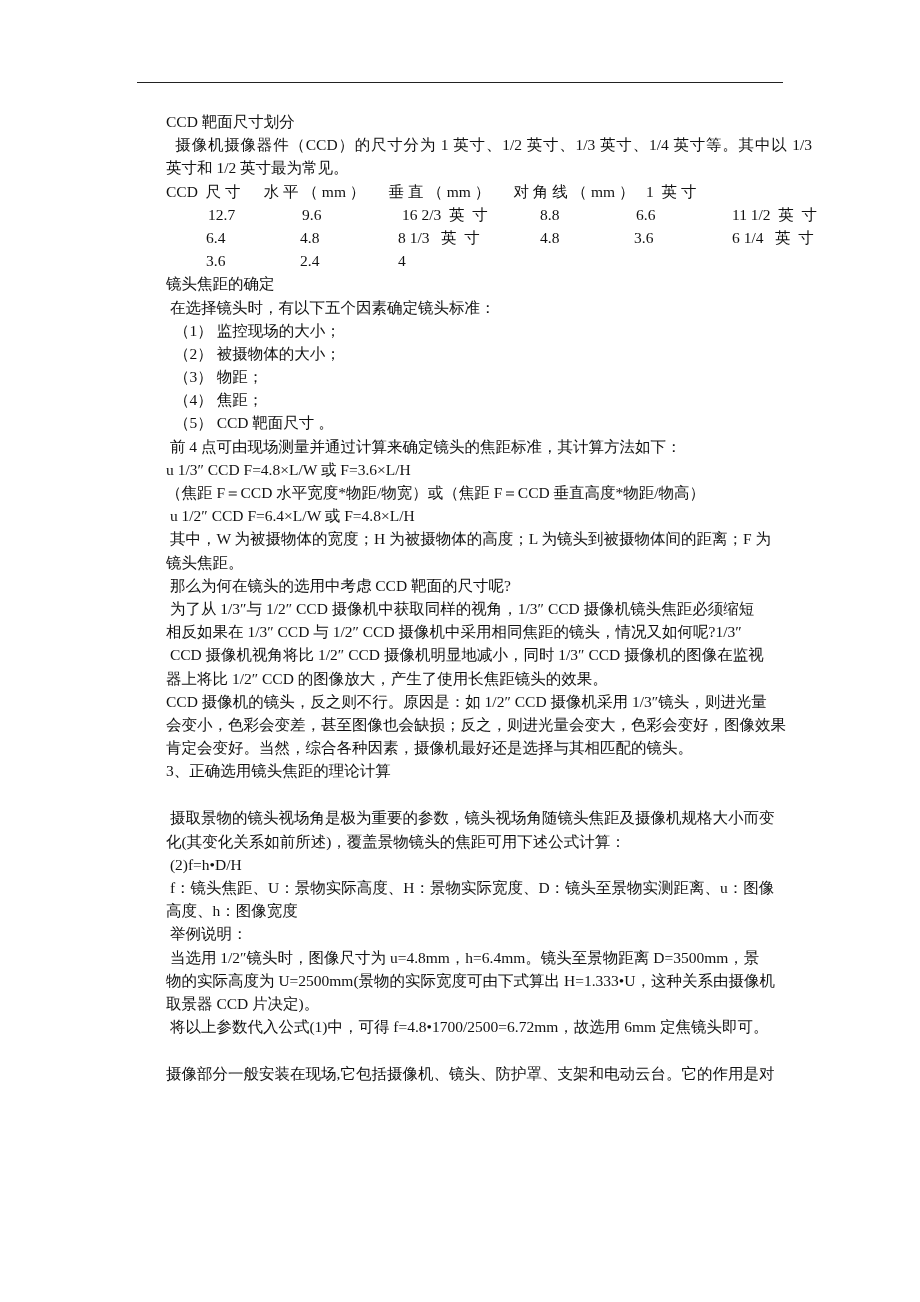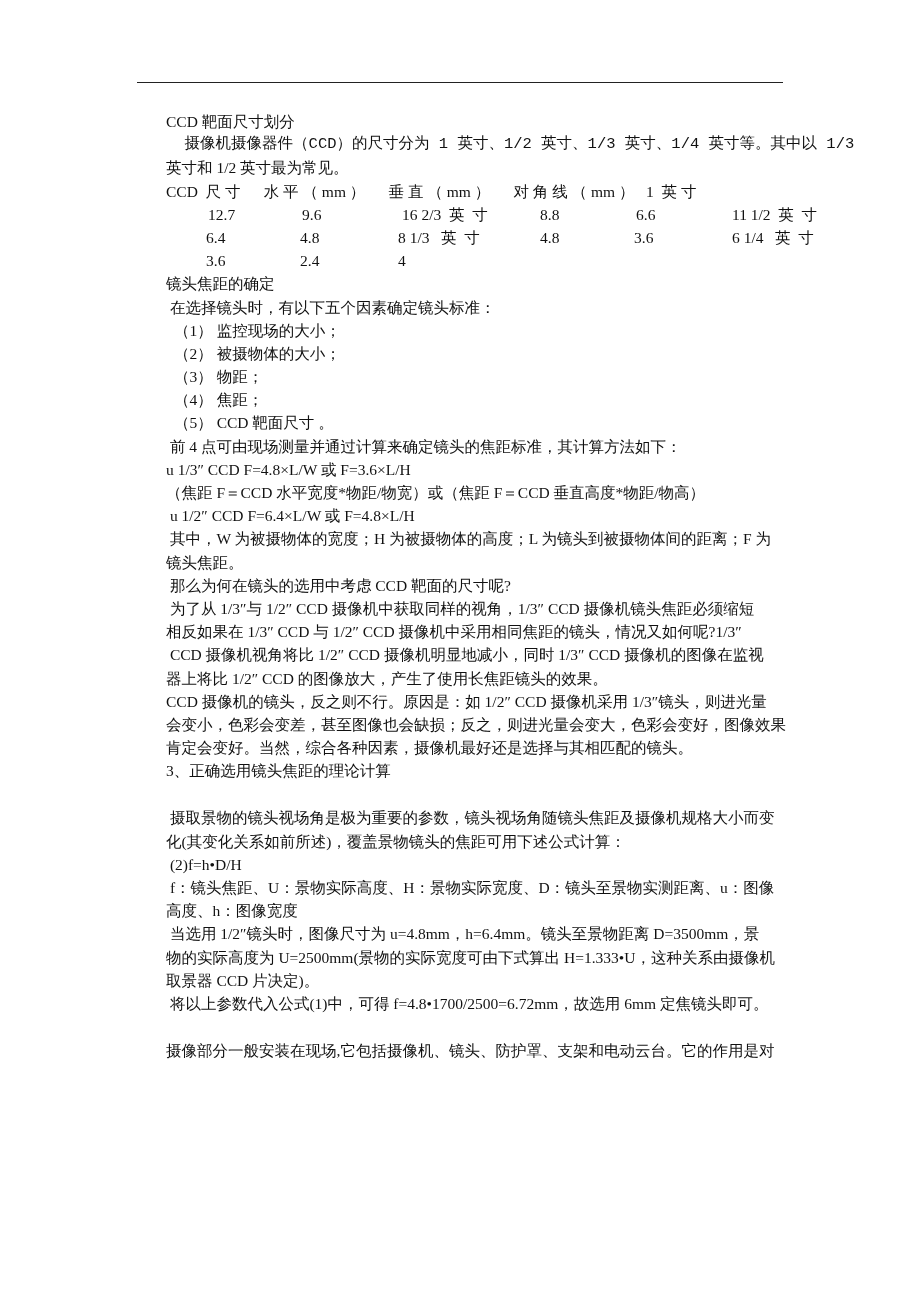--- a/index.html
+++ b/index.html
@@ -28,21 +28,21 @@
   </style>
 </head>
 <body>
 
 <div class="page">
   <div class="top-rule"></div>
 
   <div class="content">
 
     <div class="line">CCD 靶面尺寸划分</div>
-    <div class="line" style="white-space:pre; text-align-last:justify; text-align:justify;font-family:Liberation Mono, monospace;">  摄像机摄像器件（CCD）的尺寸分为 1 英寸、1/2 英寸、1/3 英寸、1/4 英寸等。其中以 1/3</div>
+    <div class="line" style="white-space:pre; text-align-last:justify; text-align:justify;">  摄像机摄像器件（CCD）的尺寸分为 1 英寸、1/2 英寸、1/3 英寸、1/4 英寸等。其中以 1/3</div>
     <div class="line">英寸和 1/2 英寸最为常见。</div>
 
     <div class="line" style="white-space:pre;">CCD  尺 寸      水 平 （ mm ）      垂 直 （ mm ）      对 角 线 （ mm ）   1  英 寸</div>
 
     <div class="row">
       <span style="width:42px"></span>
       <span style="width:94px">12.7</span>
       <span style="width:100px">9.6</span>
       <span style="width:138px">16 2/3  英  寸</span>
       <span style="width:96px">8.8</span>
@@ -87,20 +87,21 @@
     <div class="line" style="white-space:pre">会变小，色彩会变差，甚至图像也会缺损；反之，则进光量会变大，色彩会变好，图像效果</div>
     <div class="line" style="white-space:pre">肯定会变好。当然，综合各种因素，摄像机最好还是选择与其相匹配的镜头。</div>
 
     <div class="line">3、正确选用镜头焦距的理论计算</div>
     <div class="blank gap-big"></div>
     <div class="line" style="white-space:pre"> 摄取景物的镜头视场角是极为重要的参数，镜头视场角随镜头焦距及摄像机规格大小而变</div>
     <div class="line" style="white-space:pre">化(其变化关系如前所述)，覆盖景物镜头的焦距可用下述公式计算：</div>
     <div class="line" style="white-space:pre"> (2)f=h•D/H</div>
     <div class="line" style="white-space:pre"> f：镜头焦距、U：景物实际高度、H：景物实际宽度、D：镜头至景物实测距离、u：图像</div>
     <div class="line" style="white-space:pre">高度、h：图像宽度</div>
+    <div class="line" style="white-space:pre"> 举例说明：</div>
     <div class="line" style="white-space:pre"> 当选用 1/2″镜头时，图像尺寸为 u=4.8mm，h=6.4mm。镜头至景物距离 D=3500mm，景</div>
     <div class="line" style="white-space:pre">物的实际高度为 U=2500mm(景物的实际宽度可由下式算出 H=1.333•U，这种关系由摄像机</div>
     <div class="line" style="white-space:pre">取景器 CCD 片决定)。</div>
     <div class="line" style="white-space:pre"> 将以上参数代入公式(1)中，可得 f=4.8•1700/2500=6.72mm，故选用 6mm 定焦镜头即可。</div>
     <div class="blank gap-big"></div>
 
     <div class="line">摄像部分一般安装在现场,它包括摄像机、镜头、防护罩、支架和电动云台。它的作用是对</div>
   </div>
 </div>
 

